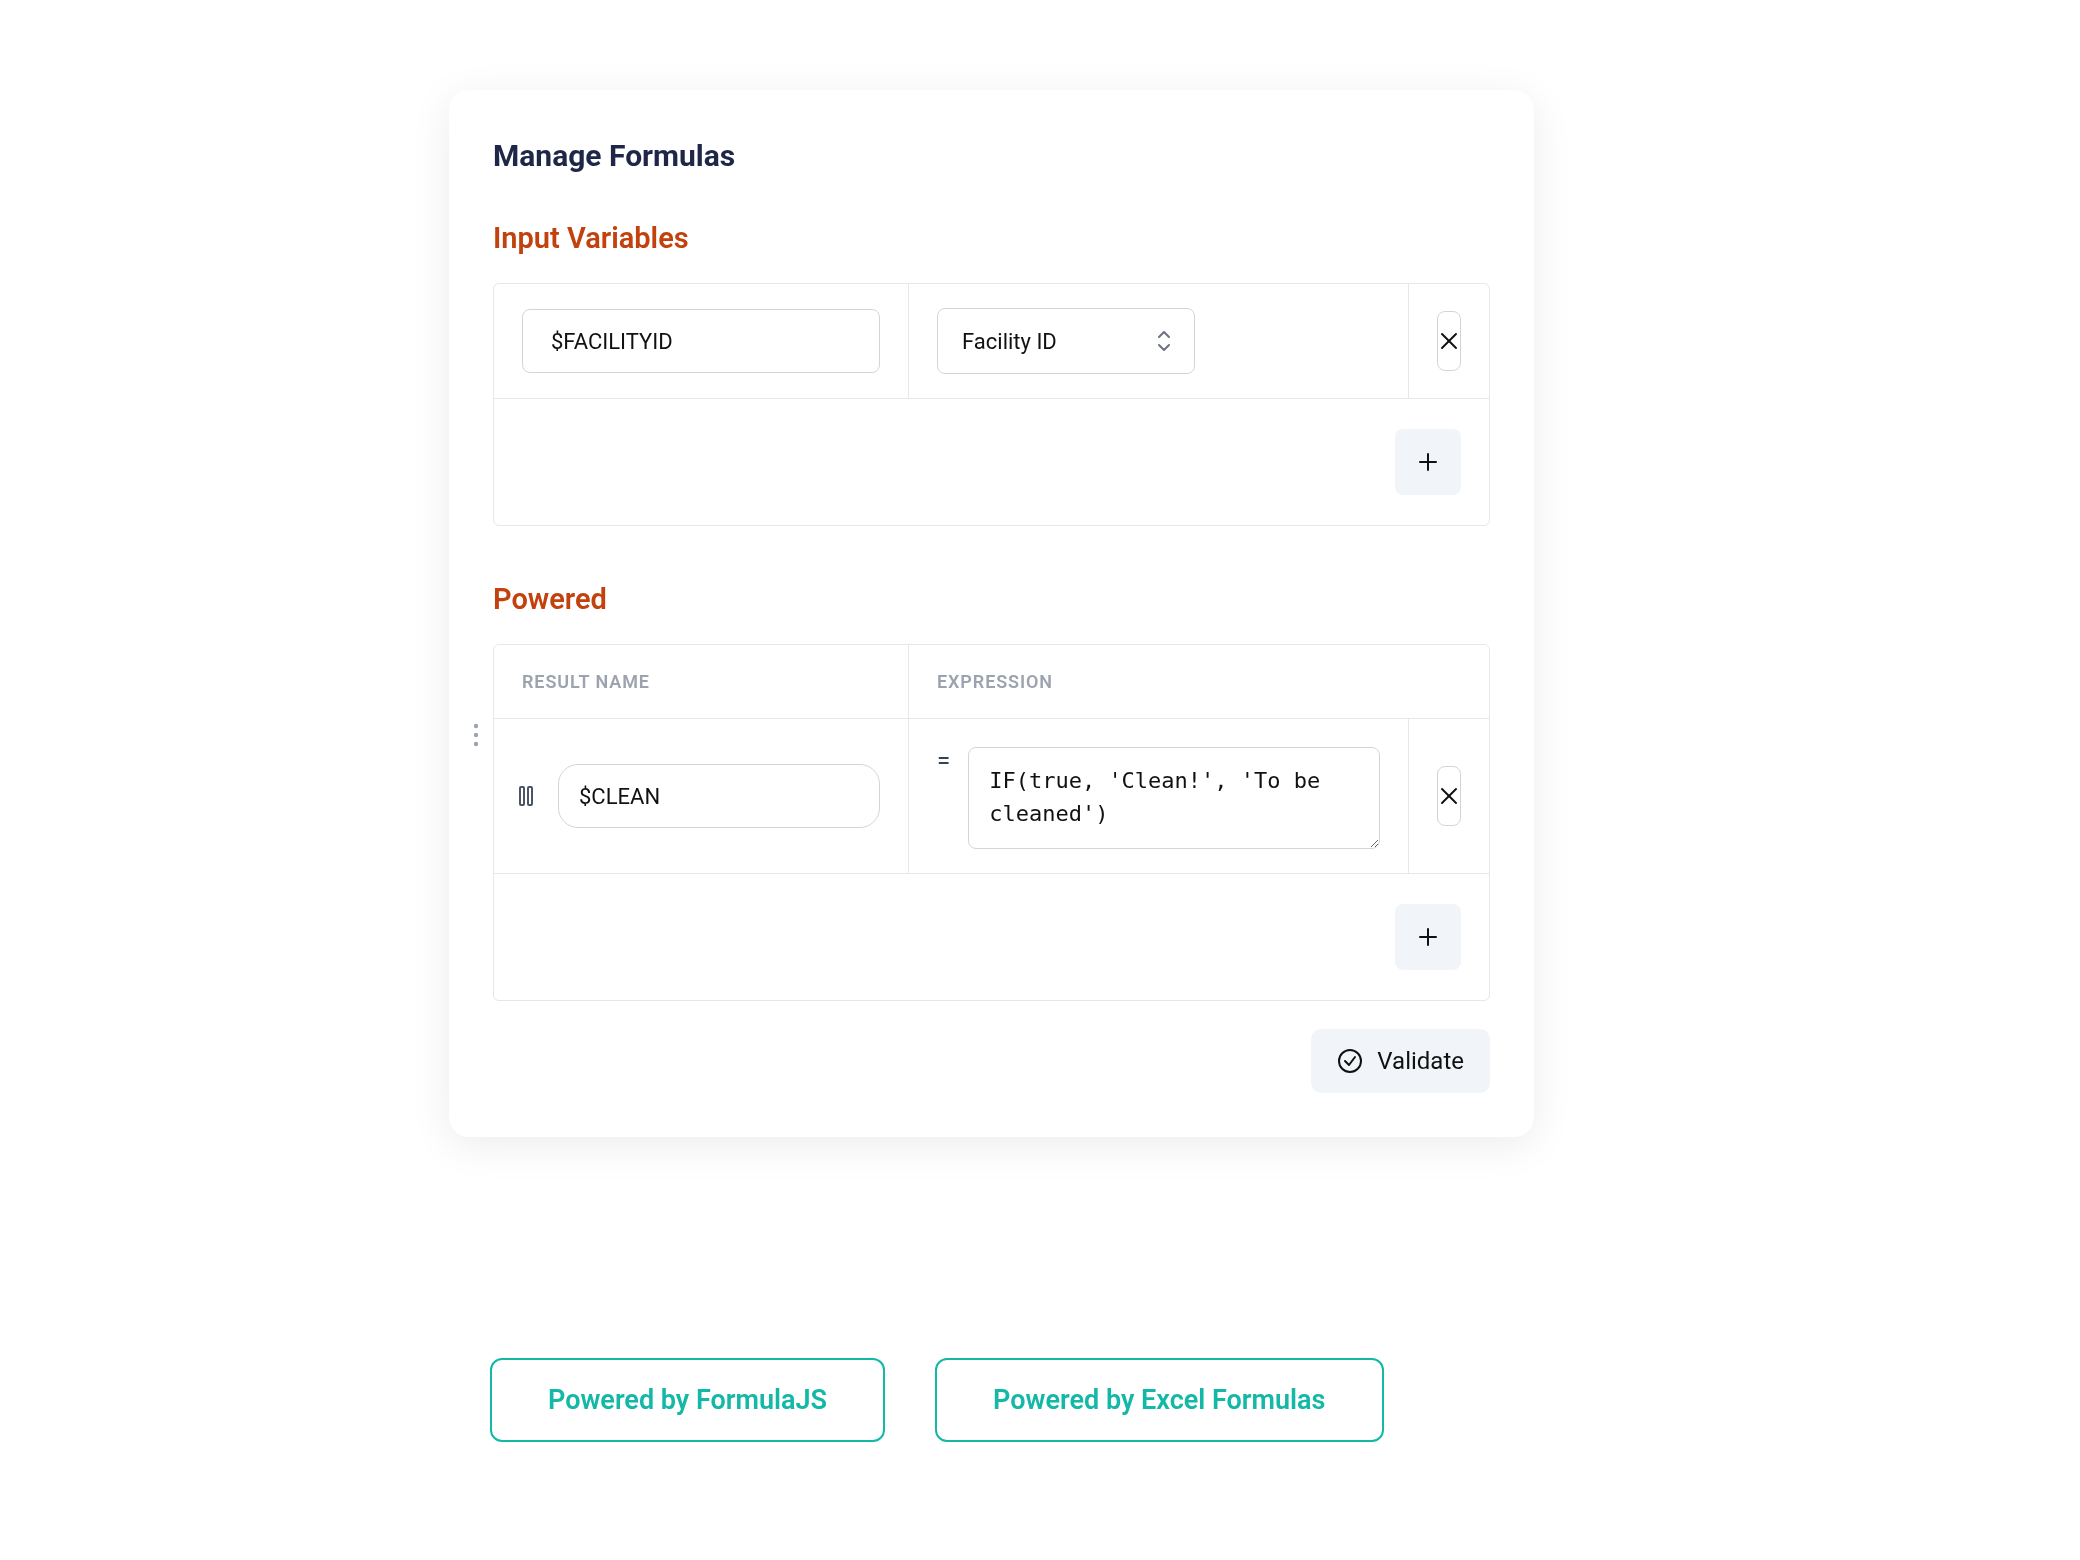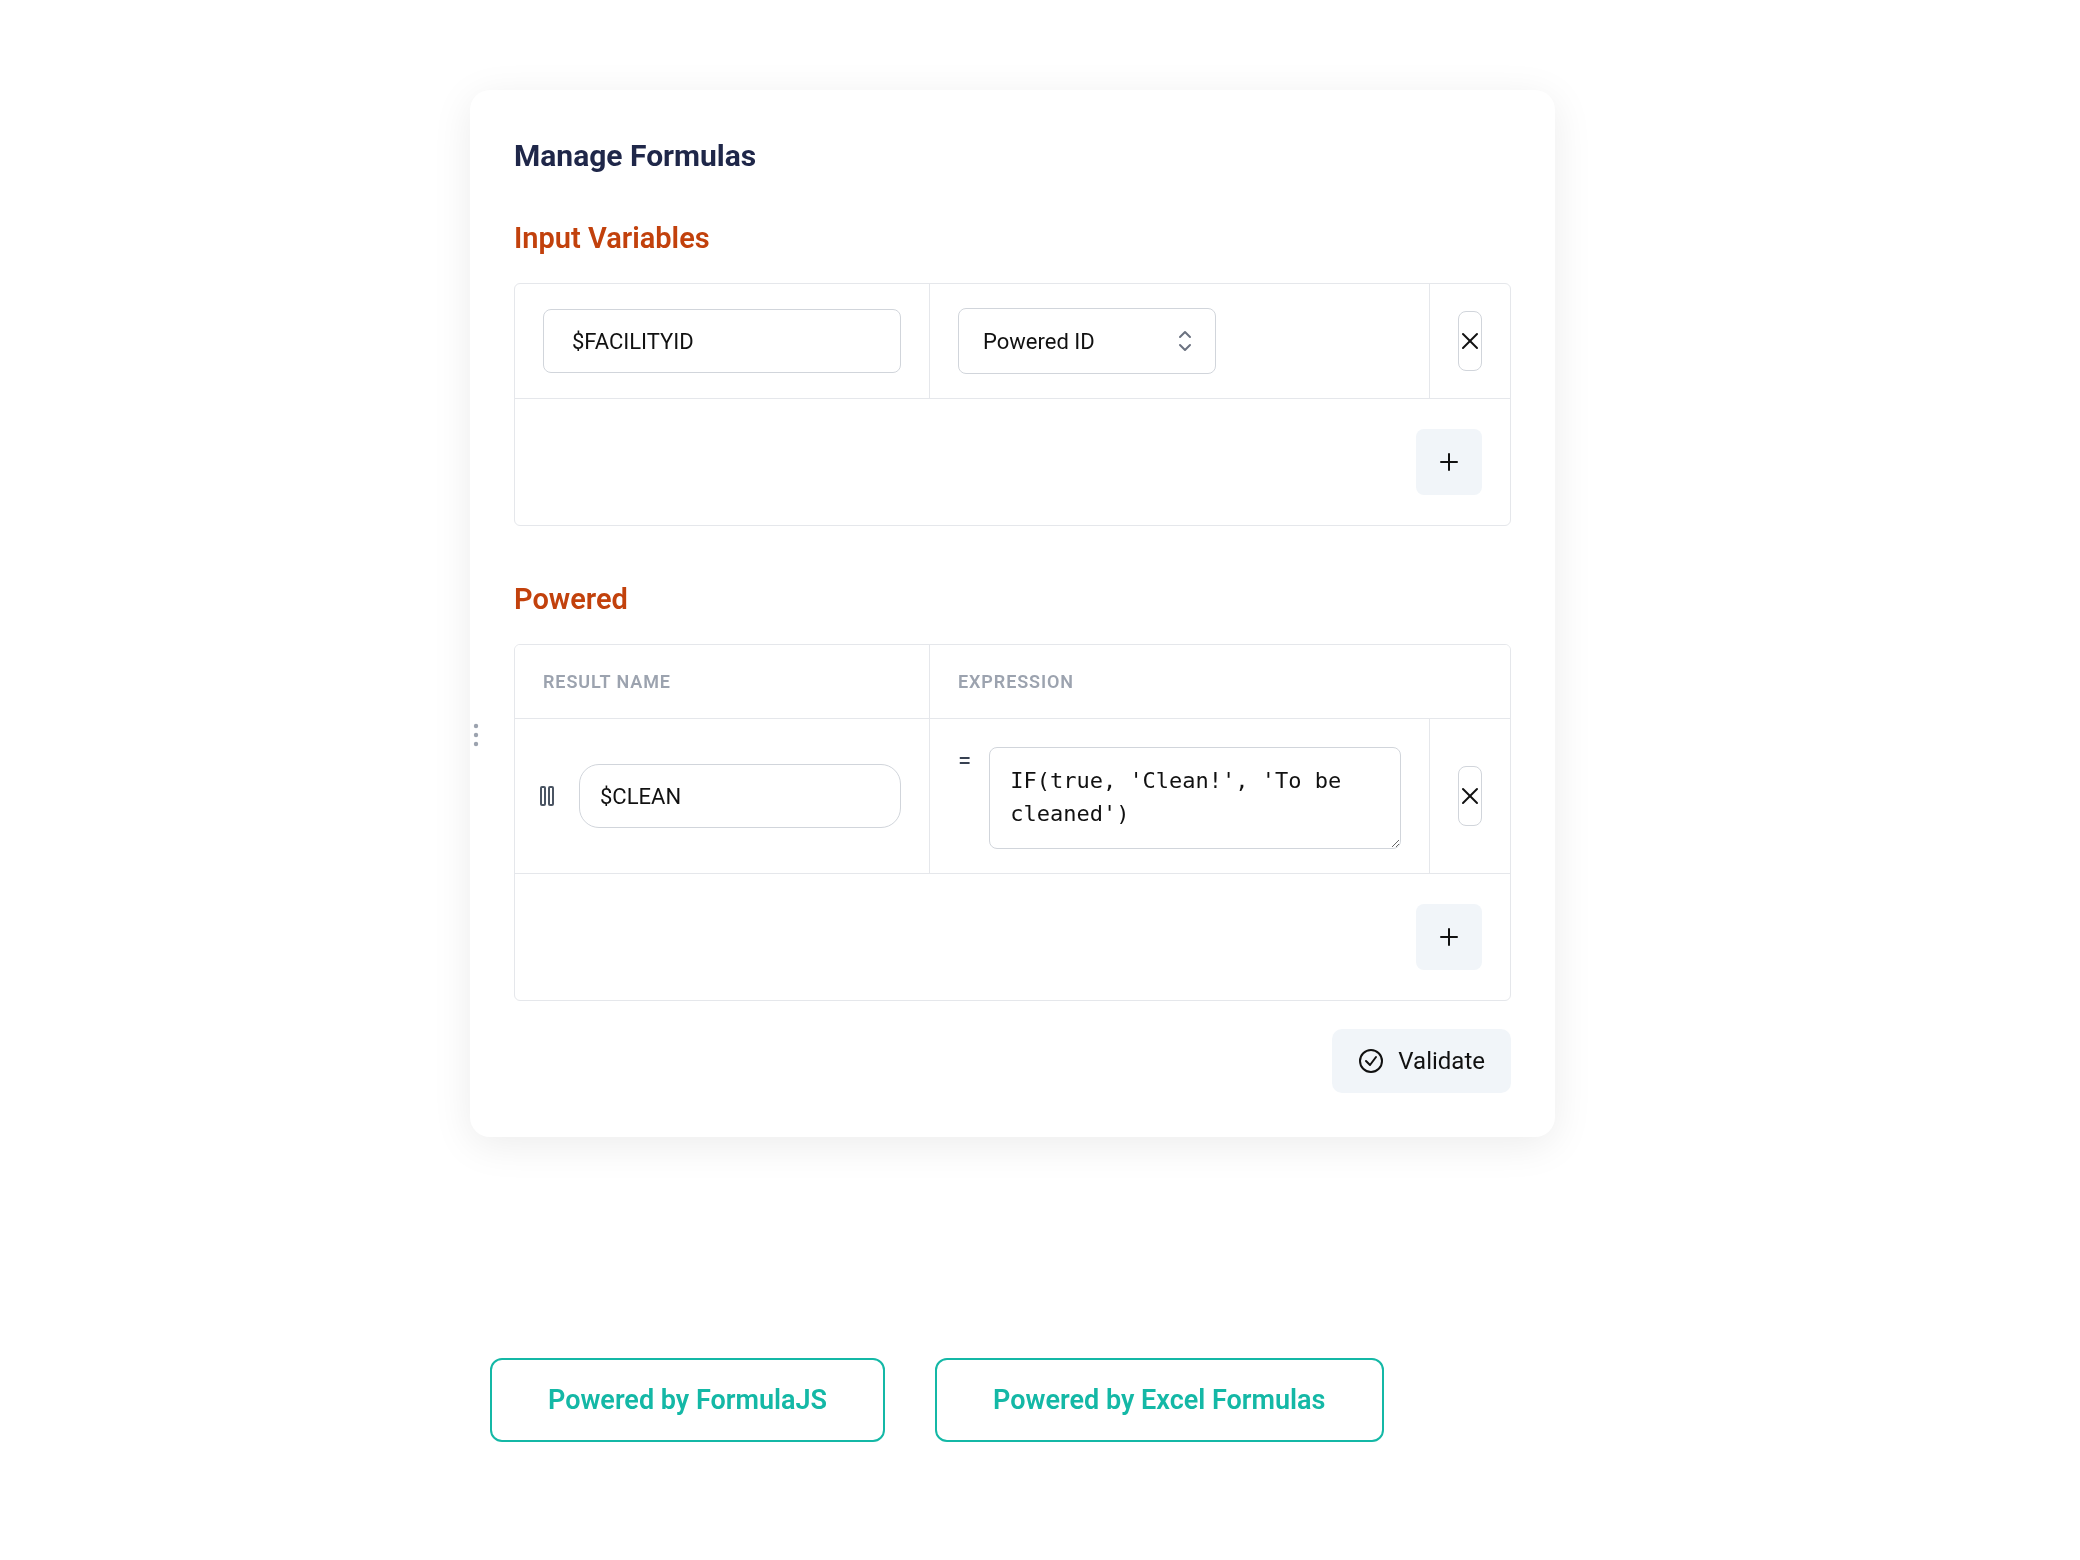--- a/index.html
+++ b/index.html
@@ -5,21 +5,21 @@
   * { box-sizing: border-box; margin: 0; padding: 0; }
   body {
     font-family: -apple-system, BlinkMacSystemFont, "Segoe UI", Roboto, sans-serif;
     background: #ffffff;
     width: 2080px;
     height: 1560px;
     position: relative;
   }
   .card {
     position: absolute;
-    left: 470px;
+    left: 449px;
     top: 90px;
     width: 1085px;
     background: #ffffff;
     border-radius: 20px;
     box-shadow: 0 8px 40px rgba(0,0,0,0.08);
     padding: 48px 44px 44px 44px;
   }
   .card-title {
     color: #1f2749;
     font-size: 30px;
@@ -217,21 +217,21 @@
 
   <h2 class="section-title">Input Variables</h2>
 
   <div class="table">
     <div class="table-row">
       <div class="td col-name">
         <input class="text-input" type="text" value="$FACILITYID" style="">
       </div>
       <div class="td col-values-split">
         <div class="select-wrap">
-          <div class="select-display">Powered ID</div>
+          <div class="select-display">Facility ID</div>
           <svg class="select-chevrons" viewBox="0 0 18 26" fill="none" stroke="#6b7280" stroke-width="2" stroke-linecap="round" stroke-linejoin="round">
             <polyline points="4,9 9,4 14,9"></polyline>
             <polyline points="4,17 9,22 14,17"></polyline>
           </svg>
         </div>
       </div>
       <div class="td col-actions">
         <button class="icon-btn">
           <svg width="22" height="22" viewBox="0 0 22 22" fill="none" stroke="#111" stroke-width="2" stroke-linecap="round">
             <line x1="4" y1="4" x2="18" y2="18"></line>

